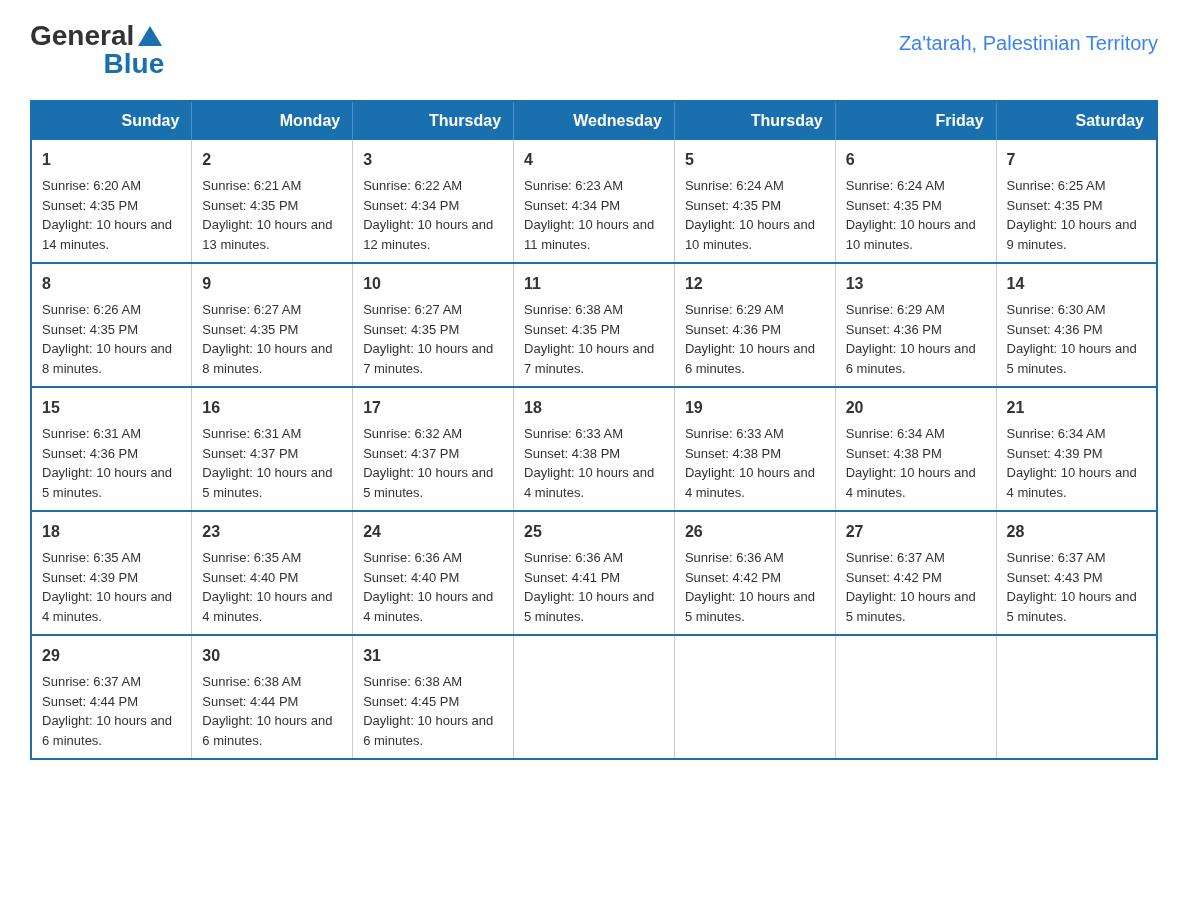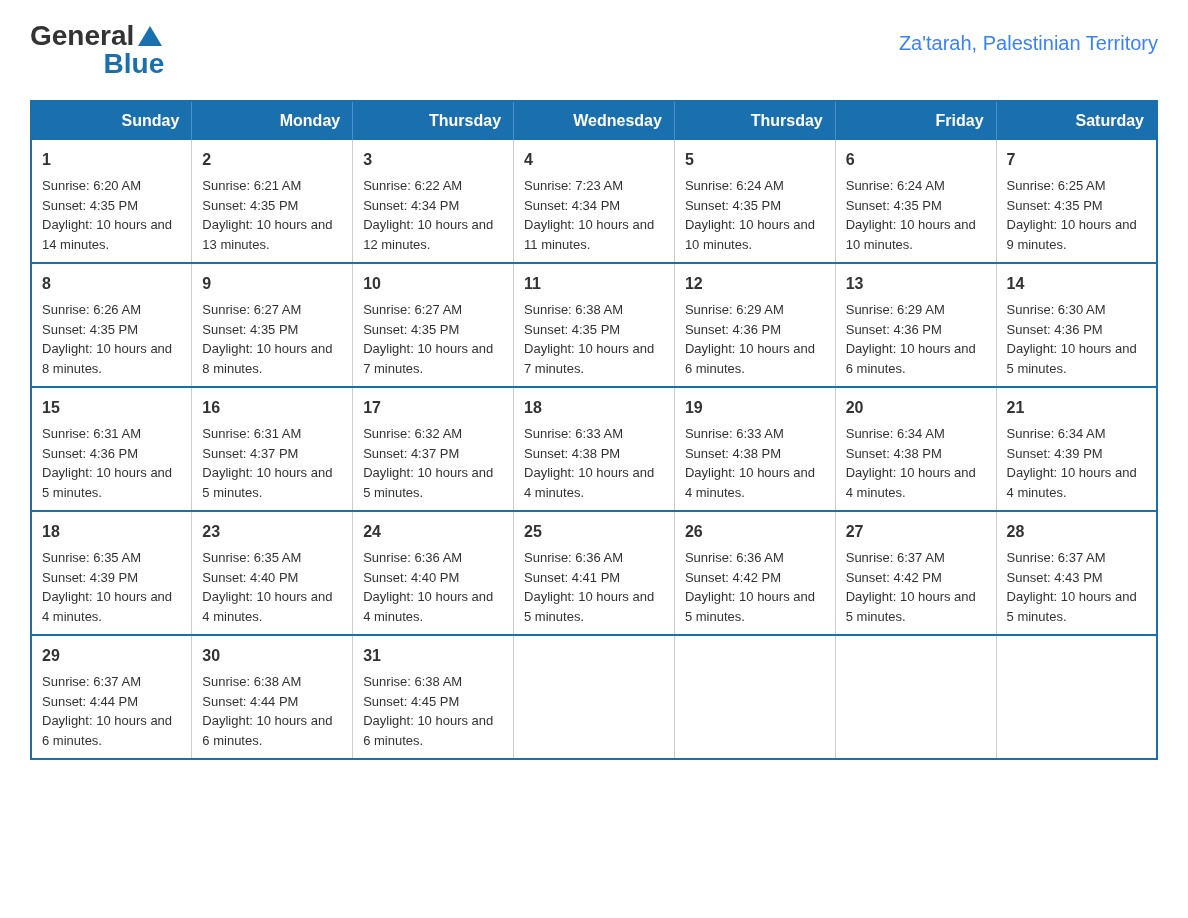--- a/index.html
+++ b/index.html
@@ -129,21 +129,21 @@
         <span>Daylight: 10 hours and 13 minutes.</span>
       </td>
         <td>
         <span class="day-number">3</span>
         <span>Sunrise: 6:22 AM</span><br>
         <span>Sunset: 4:34 PM</span><br>
         <span>Daylight: 10 hours and 12 minutes.</span>
       </td>
         <td>
         <span class="day-number">4</span>
-        <span>Sunrise: 7:23 AM</span><br>
+        <span>Sunrise: 6:23 AM</span><br>
         <span>Sunset: 4:34 PM</span><br>
         <span>Daylight: 10 hours and 11 minutes.</span>
       </td>
         <td>
         <span class="day-number">5</span>
         <span>Sunrise: 6:24 AM</span><br>
         <span>Sunset: 4:35 PM</span><br>
         <span>Daylight: 10 hours and 10 minutes.</span>
       </td>
         <td>

